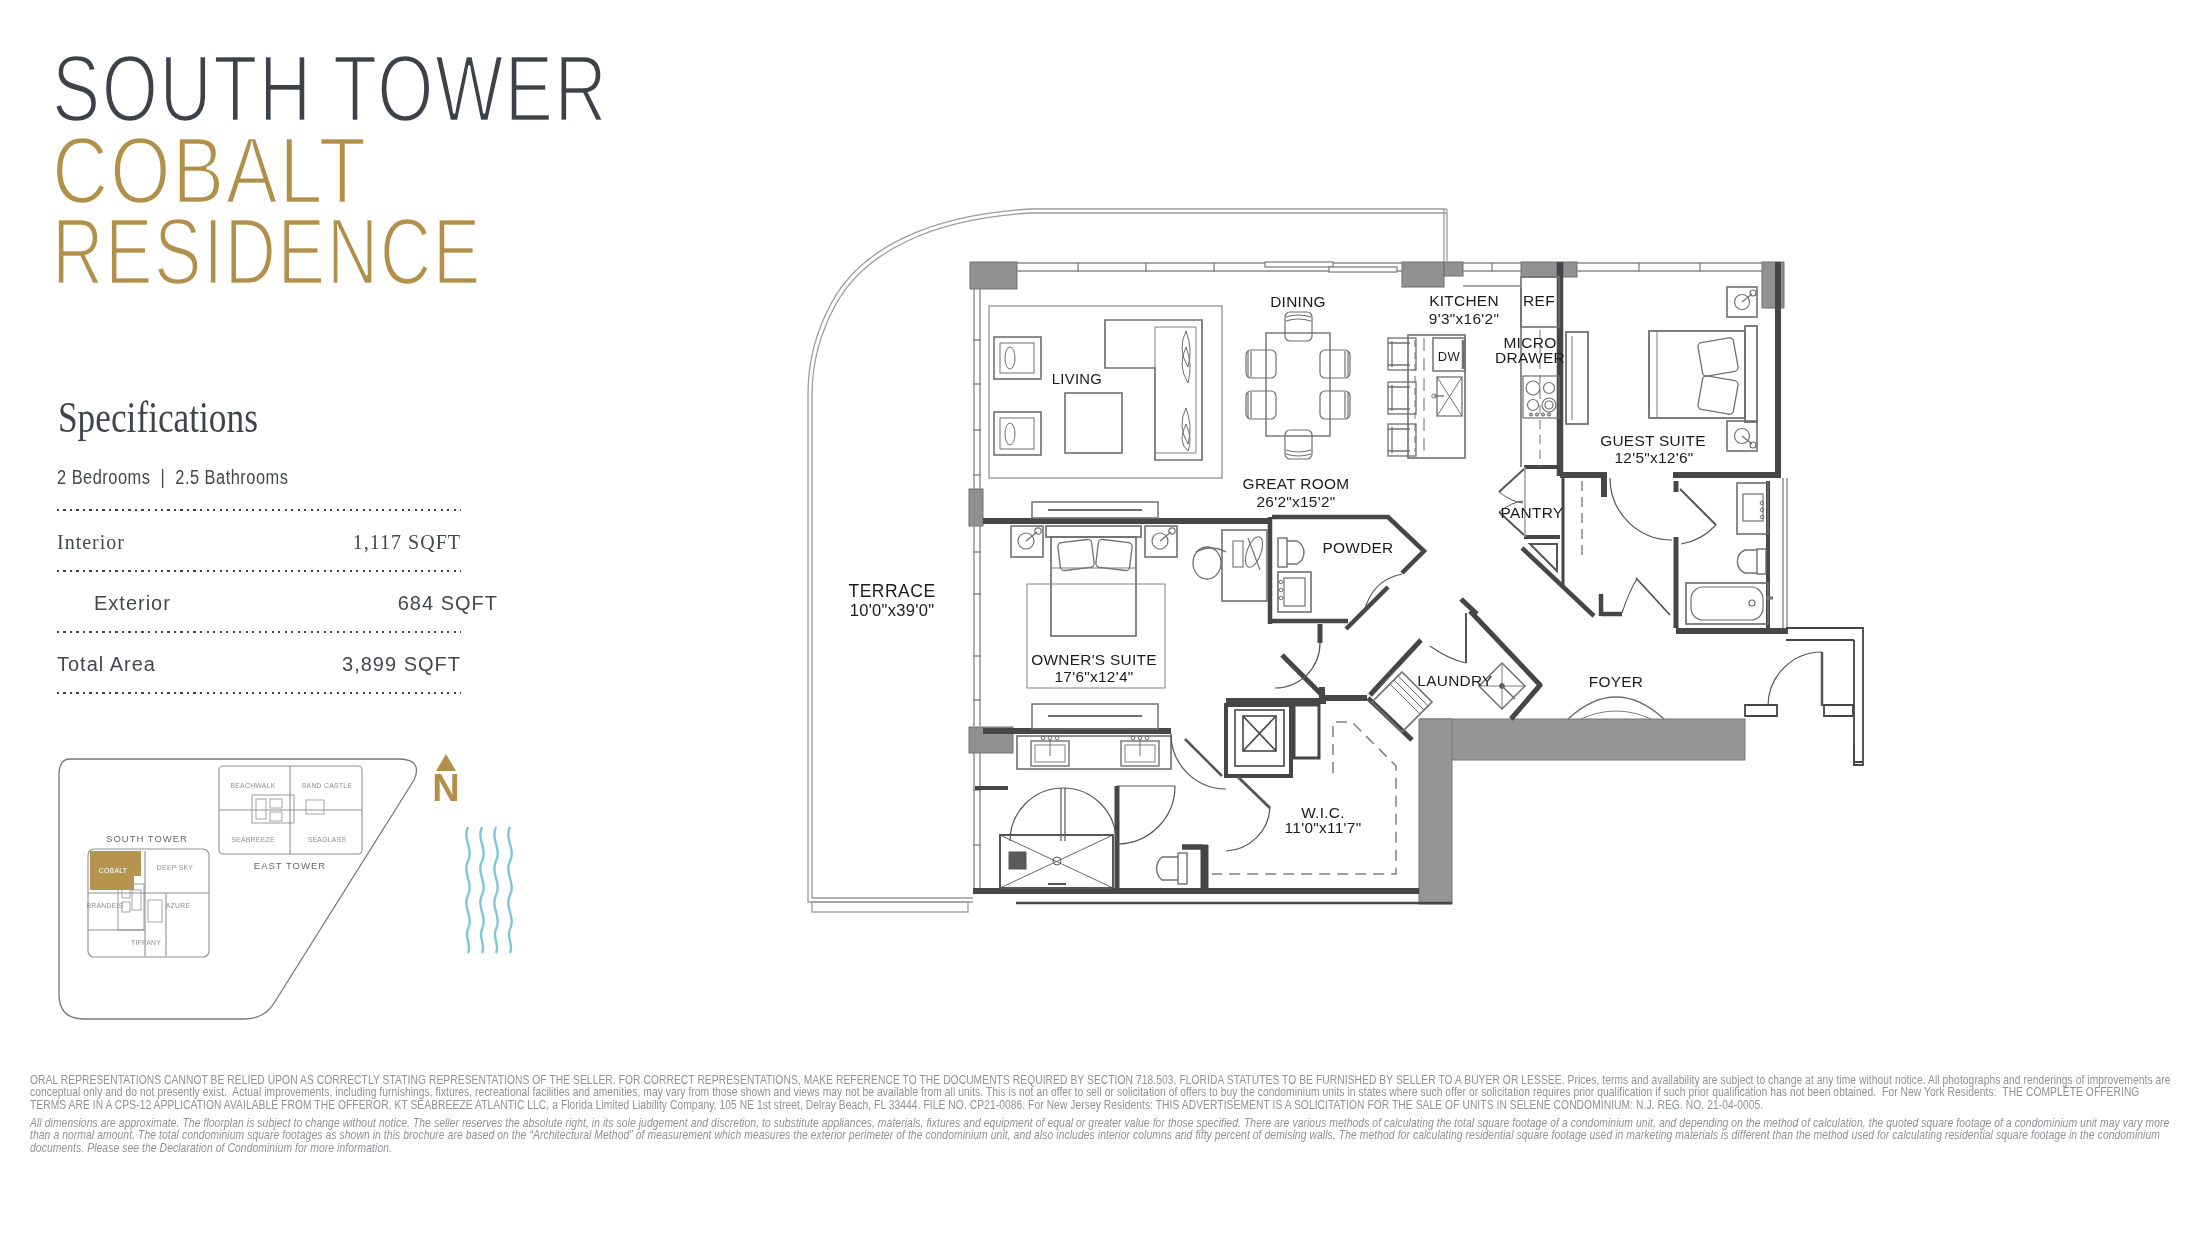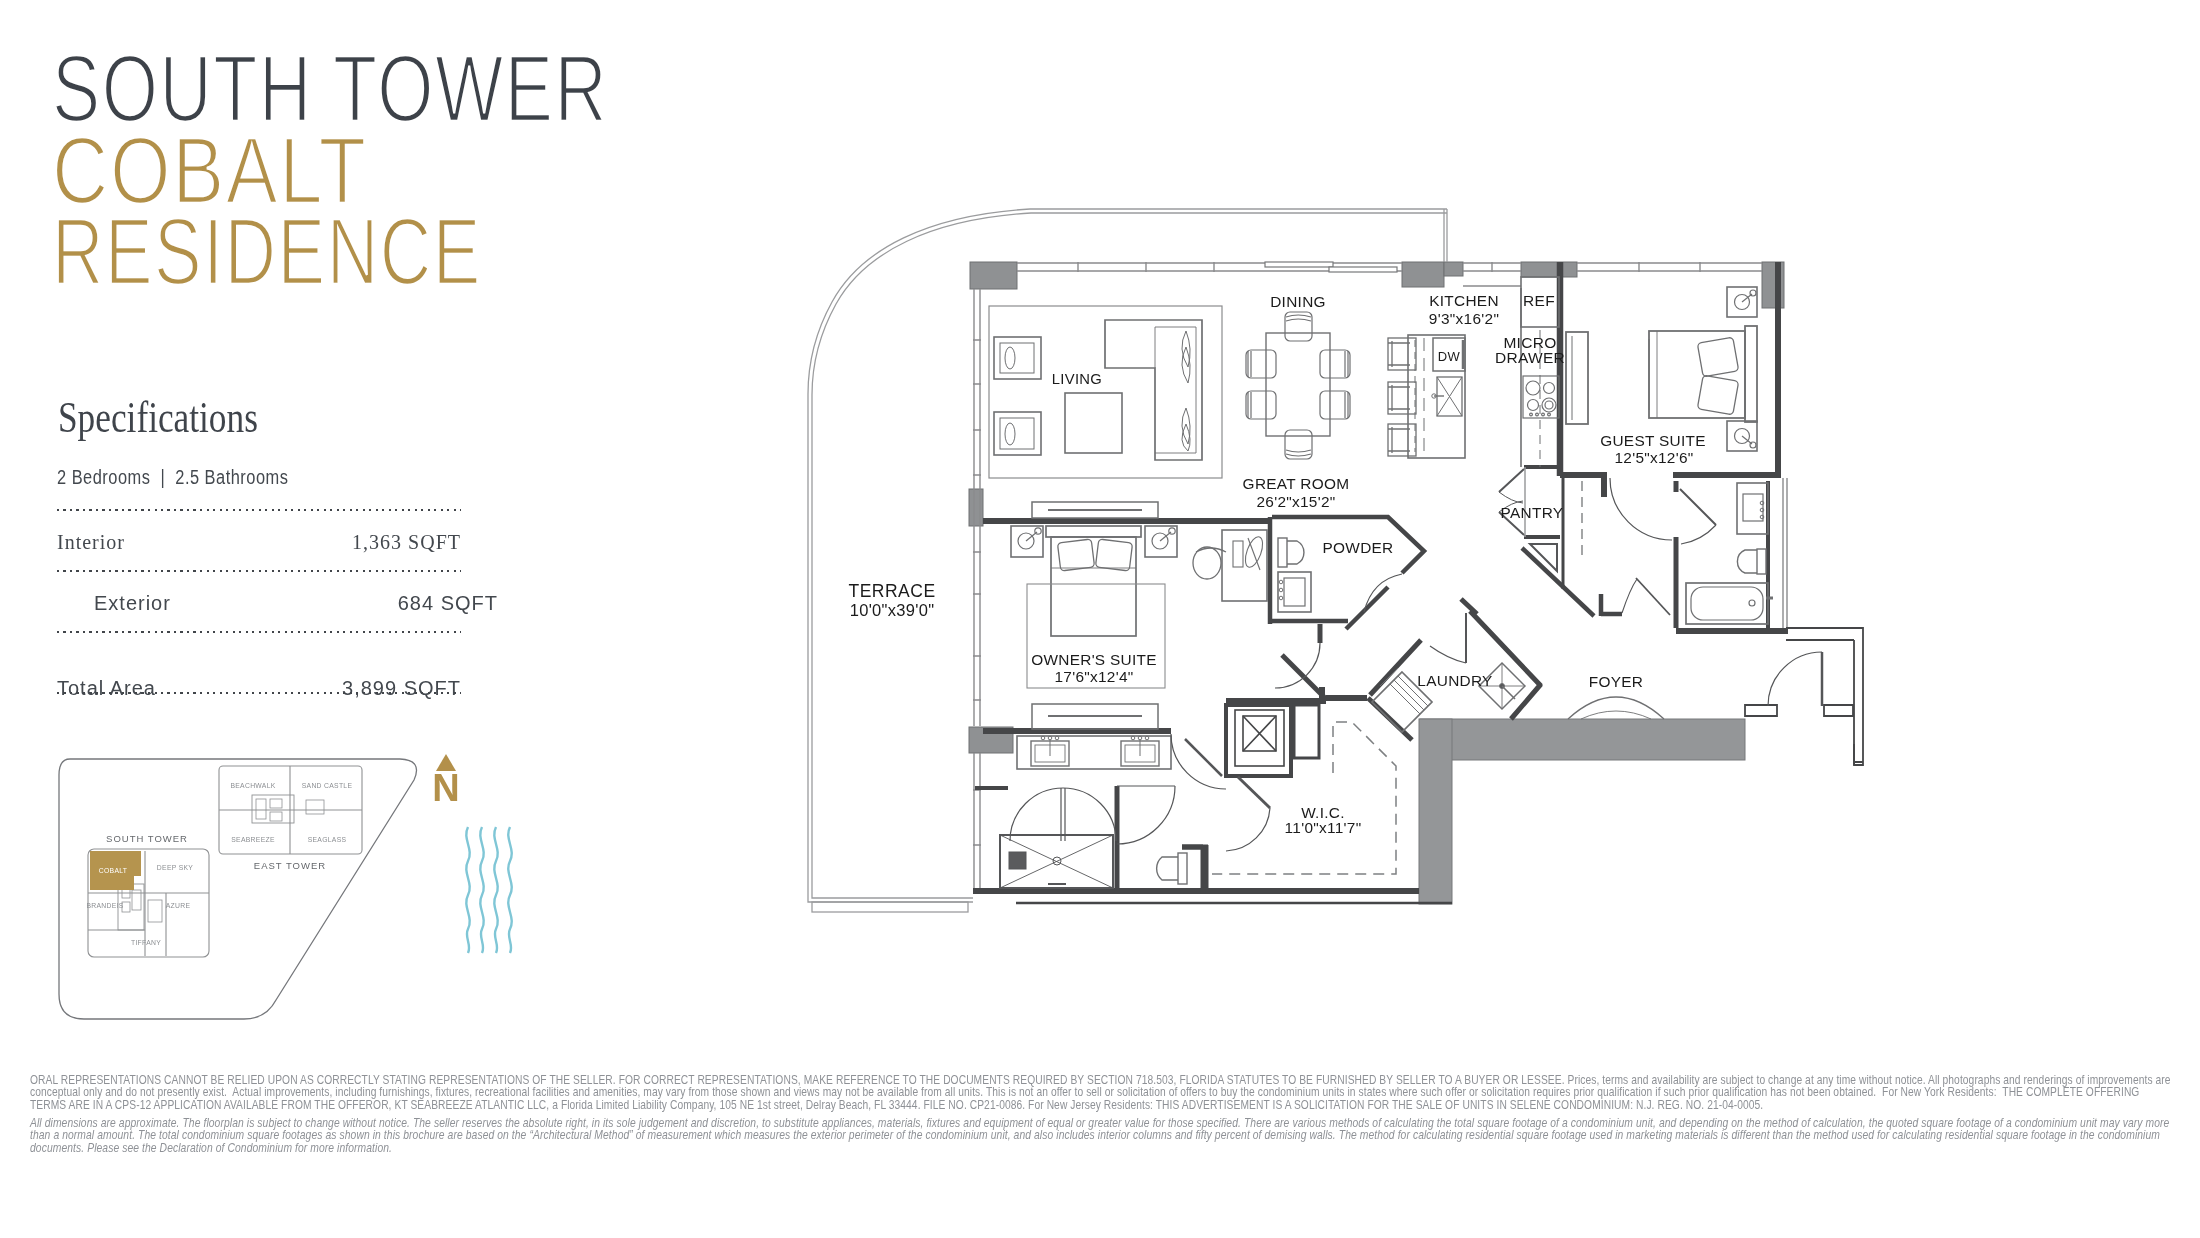--- a/index.html
+++ b/index.html
@@ -22,29 +22,29 @@
 <div class="abs title t2" style="left:52px;top:123px;font-size:95px;transform:scaleX(0.820);transform-origin:left top;">COBALT</div>
 
 <div class="abs title t2" style="left:52px;top:204px;font-size:95px;transform:scaleX(0.751);transform-origin:left top;">RESIDENCE</div>
 
 <div class="abs serif" style="left:58px;top:391px;font-size:45px;color:#3f444b;transform:scaleX(0.784);transform-origin:left top;">Specifications</div>
 
 <div class="abs" style="left:57px;top:466px;font-size:20px;color:#43484e;letter-spacing:0.6px;transform:scaleX(0.82);transform-origin:left top;">2 Bedrooms&nbsp;&nbsp;|&nbsp;&nbsp;2.5 Bathrooms</div>
 
 <div class="dots" style="top:509px;"></div>
 
-<div class="specrow" style="top:531px;font-family:Liberation Serif, serif;">Interior<span class="v">1,363 SQFT</span></div>
+<div class="specrow" style="top:531px;font-family:Liberation Serif, serif;">Interior<span class="v">1,117 SQFT</span></div>
 
 <div class="dots" style="top:570px;"></div>
 
 <div class="specrow" style="top:592px;margin-left:37px;">Exterior<span class="v">684 SQFT</span></div>
 
 <div class="dots" style="top:631px;"></div>
 
-<div class="specrow" style="top:677px;">Total Area<span class="v">3,899 SQFT</span></div>
+<div class="specrow" style="top:653px;">Total Area<span class="v">3,899 SQFT</span></div>
 
 <div class="dots" style="top:692px;"></div>
 
 <svg class="abs" style="left:0;top:0;" width="2200" height="1238" viewBox="0 0 2200 1238" fill="none" stroke-linecap="butt">
 <g id="plan" stroke-linejoin="miter">
 
 <g fill="#8f9193" stroke="#6e7072" stroke-width="1">
 <rect x="970" y="262" width="47" height="27"></rect>
 <rect x="1402" y="262" width="42" height="25"></rect>
 <rect x="1444" y="262" width="19" height="14"></rect>

